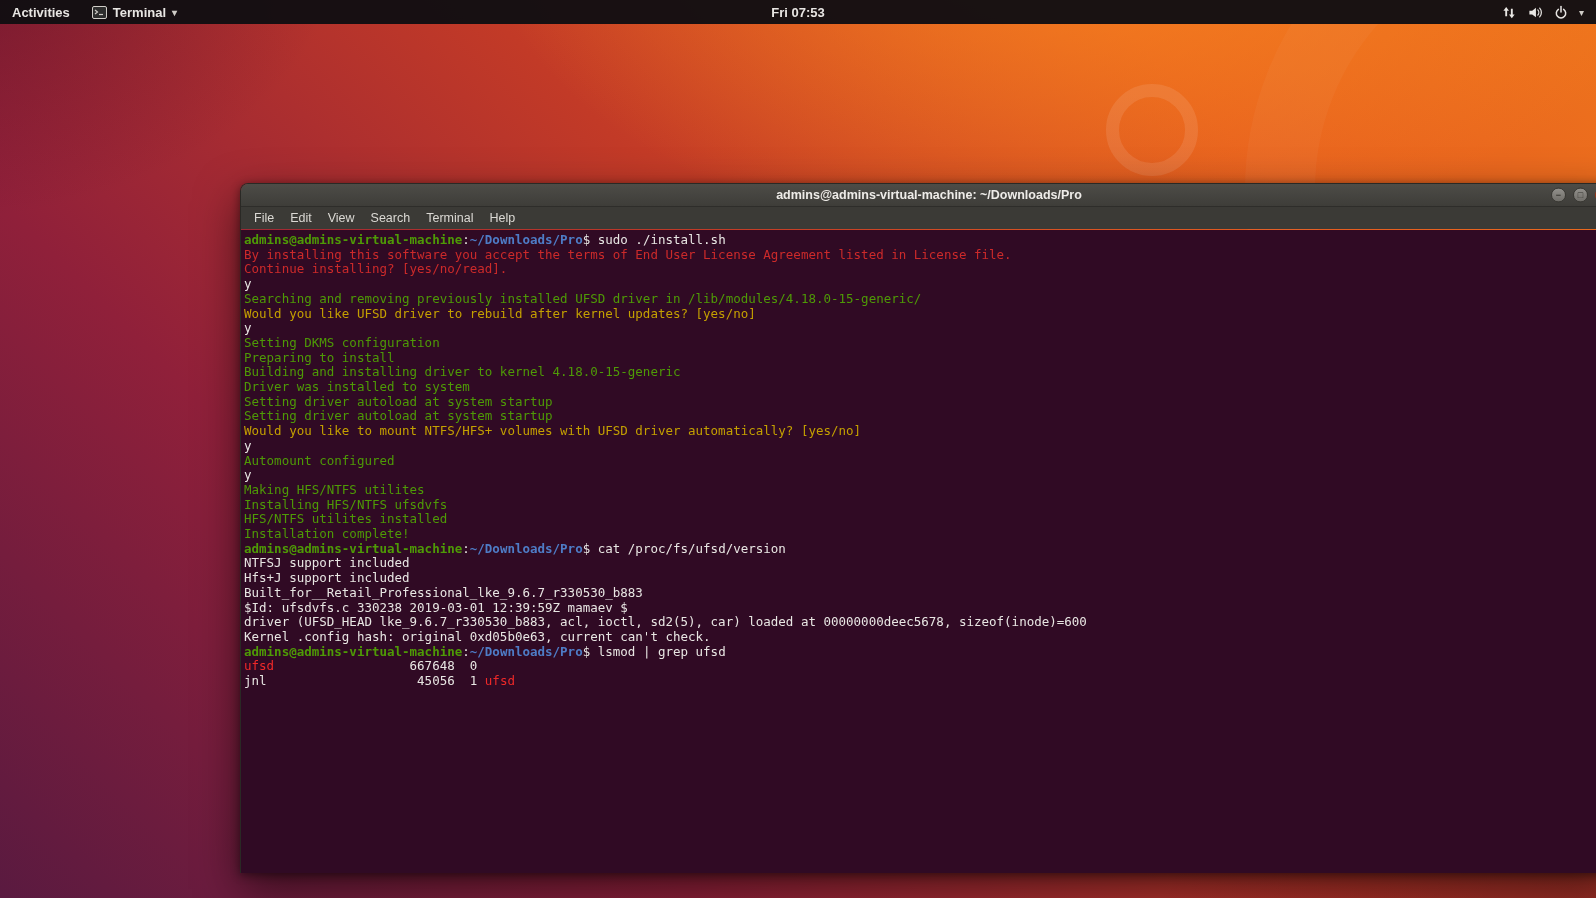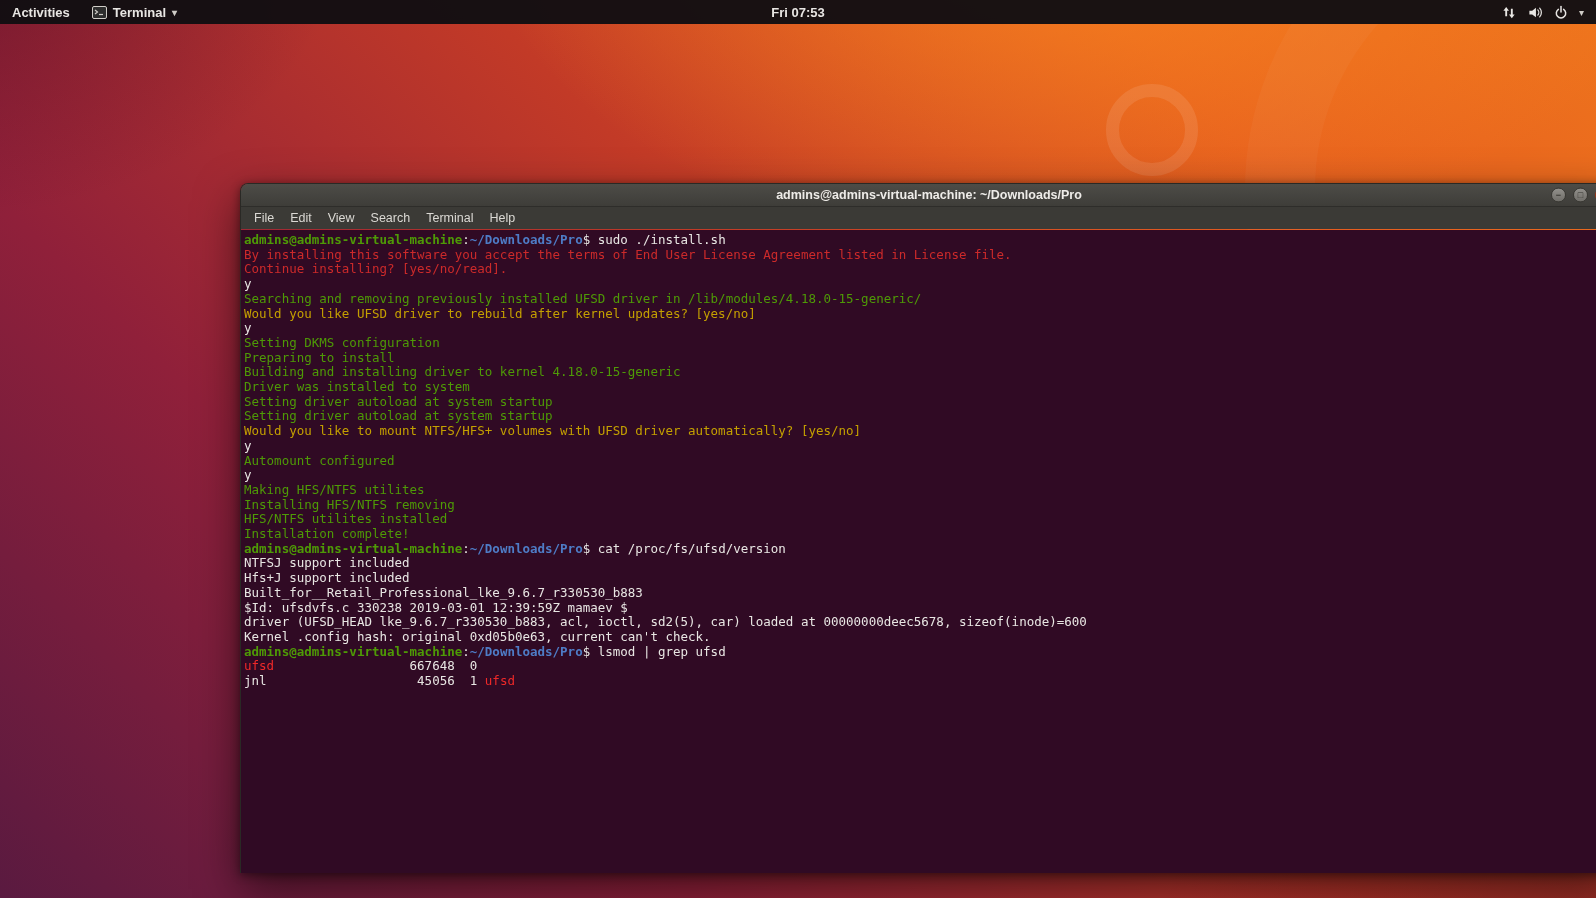--- a/index.html
+++ b/index.html
@@ -157,21 +157,21 @@
         <div class="tline"><span class="seg-green">Preparing to install</span></div>
         <div class="tline"><span class="seg-green">Building and installing driver to kernel 4.18.0-15-generic</span></div>
         <div class="tline"><span class="seg-green">Driver was installed to system</span></div>
         <div class="tline"><span class="seg-green">Setting driver autoload at system startup</span></div>
         <div class="tline"><span class="seg-green">Setting driver autoload at system startup</span></div>
         <div class="tline"><span class="seg-yellow">Would you like to mount NTFS/HFS+ volumes with UFSD driver automatically? [yes/no]</span></div>
         <div class="tline"><span class="seg-plain">y</span></div>
         <div class="tline"><span class="seg-green">Automount configured</span></div>
         <div class="tline"><span class="seg-plain">y</span></div>
         <div class="tline"><span class="seg-green">Making HFS/NTFS utilites</span></div>
-        <div class="tline"><span class="seg-green">Installing HFS/NTFS removing</span></div>
+        <div class="tline"><span class="seg-green">Installing HFS/NTFS ufsdvfs</span></div>
         <div class="tline"><span class="seg-green">HFS/NTFS utilites installed</span></div>
         <div class="tline"><span class="seg-green">Installation complete!</span></div>
         <div class="tline"><span class="seg-prompt">admins@admins-virtual-machine</span><span class="seg-plain">:</span><span class="seg-path">~/Downloads/Pro</span><span class="seg-plain">$ cat /proc/fs/ufsd/version</span></div>
         <div class="tline"><span class="seg-plain">NTFSJ support included</span></div>
         <div class="tline"><span class="seg-plain">Hfs+J support included</span></div>
         <div class="tline"><span class="seg-plain">Built_for__Retail_Professional_lke_9.6.7_r330530_b883</span></div>
         <div class="tline"><span class="seg-plain">$Id: ufsdvfs.c 330238 2019-03-01 12:39:59Z mamaev $</span></div>
         <div class="tline"><span class="seg-plain">driver (UFSD_HEAD lke_9.6.7_r330530_b883, acl, ioctl, sd2(5), car) loaded at 00000000deec5678, sizeof(inode)=600</span></div>
         <div class="tline"><span class="seg-plain">Kernel .config hash: original 0xd05b0e63, current can't check.</span></div>
         <div class="tline"><span class="seg-prompt">admins@admins-virtual-machine</span><span class="seg-plain">:</span><span class="seg-path">~/Downloads/Pro</span><span class="seg-plain">$ lsmod | grep ufsd</span></div>

